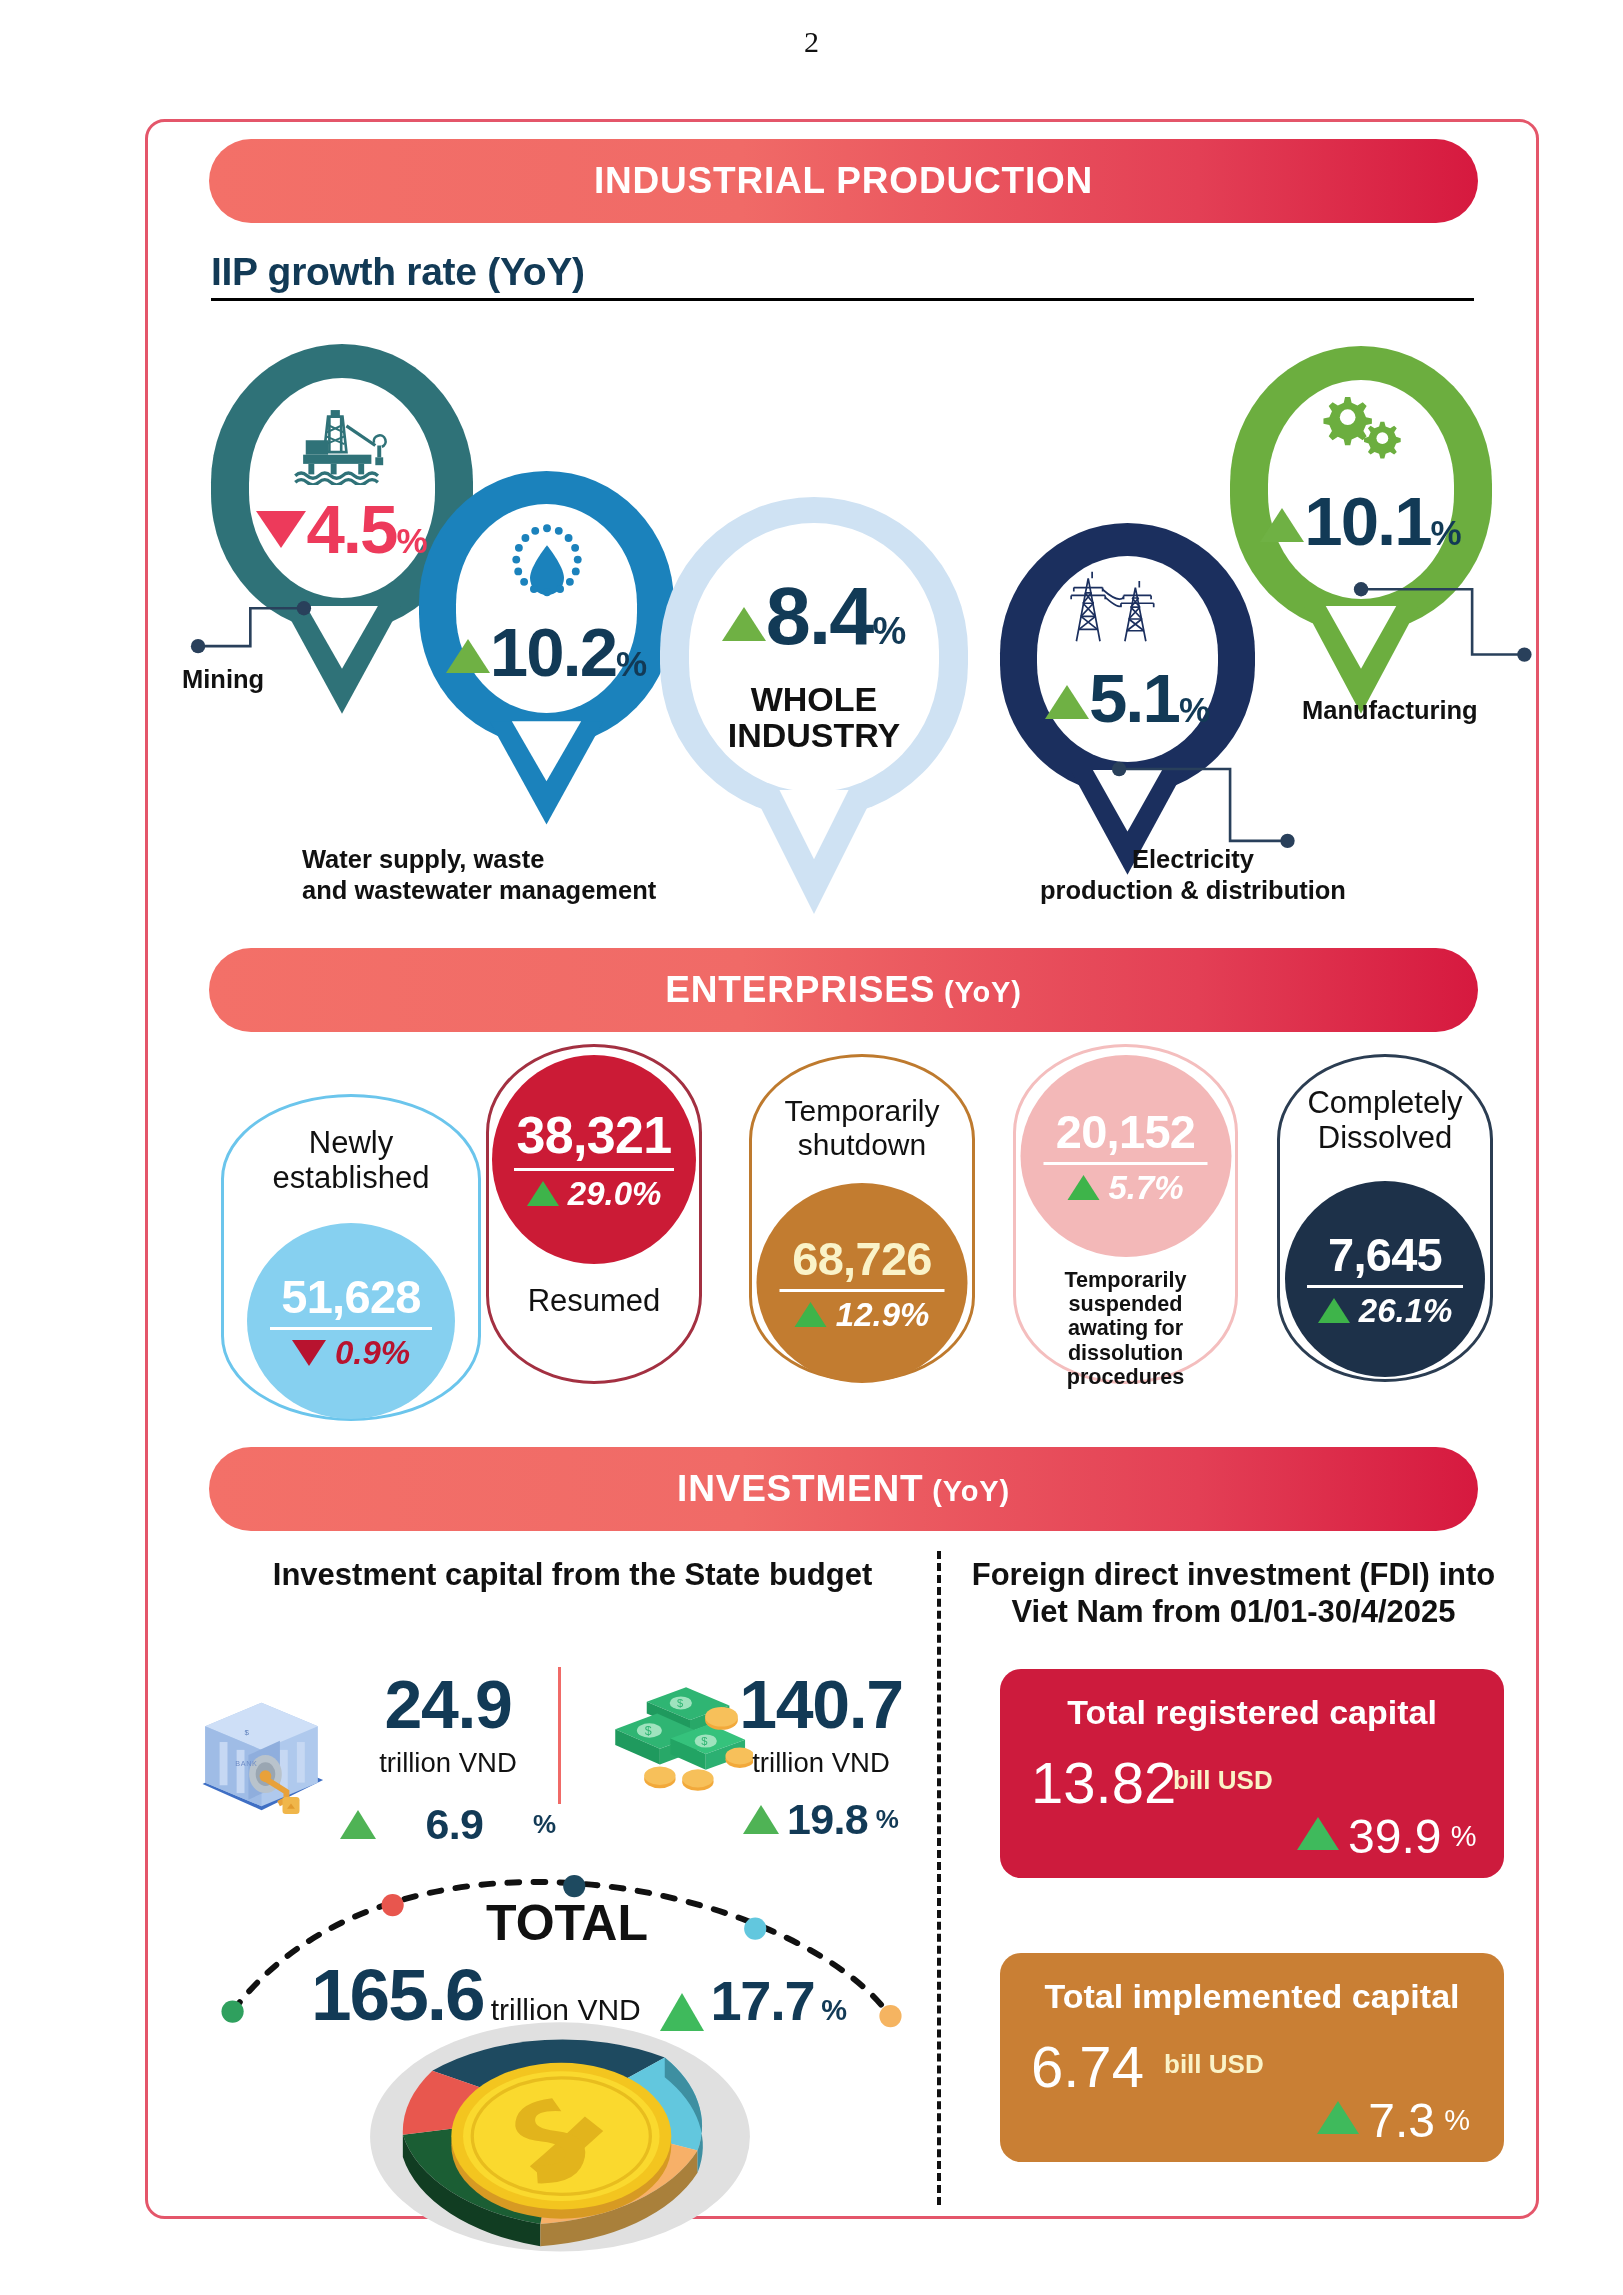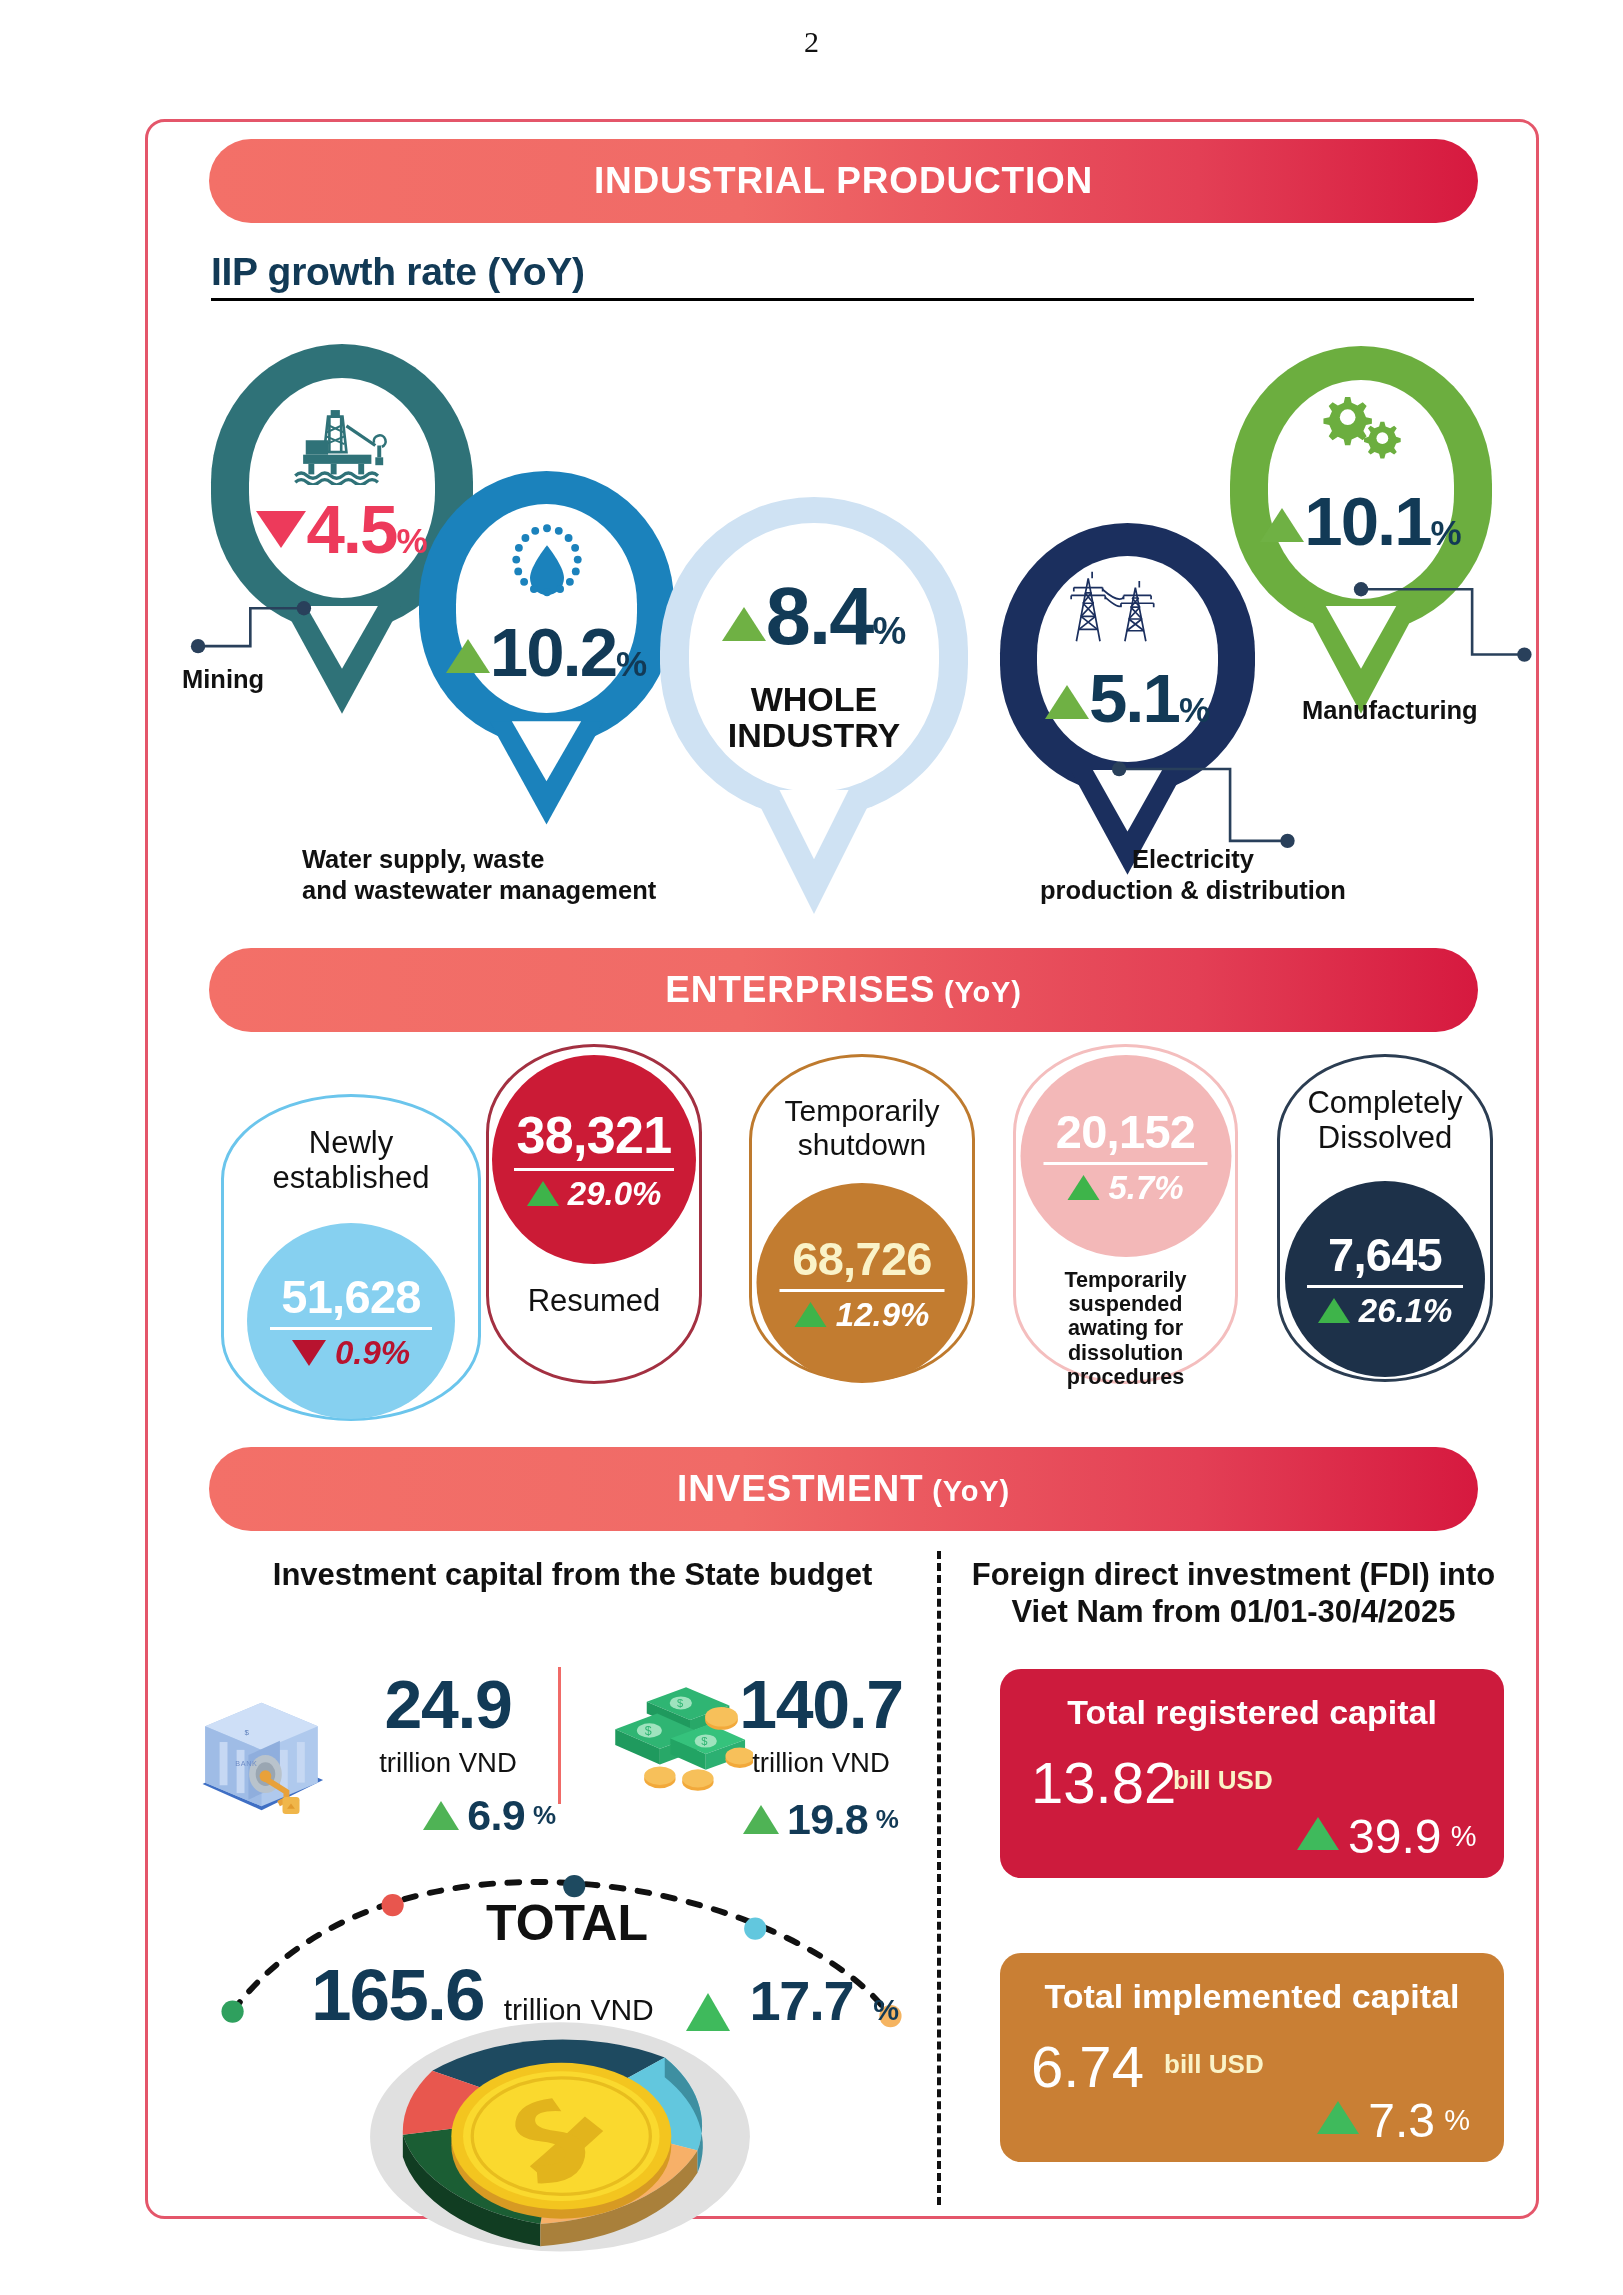--- a/index.html
+++ b/index.html
@@ -59,21 +59,21 @@
   .growpct{font-size:26px;font-weight:bold;color:#123A56;}
 
   .fdi-card{position:absolute;border-radius:21px;box-sizing:border-box;}
   .fdi-card .t{position:absolute;left:0;width:100%;text-align:center;color:#fff;font-size:34px;font-weight:bold;}
   .fdi-card .v{position:absolute;color:#fff;font-size:58px;font-weight:normal;letter-spacing:0px;}
   .fdi-card .u{position:absolute;color:#FAF3C8;font-size:26px;font-weight:bold;}
   .fdi-card .g{position:absolute;display:flex;align-items:center;gap:9.2px;color:#fff;}
   .fdi-card .g .gn{font-size:48px;font-weight:normal;}
   .fdi-card .g .gp{font-size:29px;}
   .total-word{position:absolute;font-size:50px;font-weight:bold;color:#111;letter-spacing:0px;}
-  .total-row{position:absolute;display:flex;align-items:baseline;gap:20px;white-space:nowrap;}
+  .total-row{position:absolute;display:flex;align-items:baseline;gap:7px;white-space:nowrap;}
   .total-num{font-size:73px;font-weight:bold;color:#123A56;letter-spacing:-2px;}
   .total-unit{font-size:30px;color:#111;}
   .total-pctnum{font-size:56px;font-weight:bold;color:#123A56;letter-spacing:-1.3px;}
   .total-pctsym{font-size:29px;font-weight:bold;color:#123A56;}
 </style>
 </head>
 <body>
 
 <div class="page-number">2</div>
 
@@ -345,21 +345,21 @@
     <circle cx="118" cy="136" r="9" fill="#E8A13A"></circle>
     <rect x="144" y="168" width="26" height="26" rx="5" fill="#F0B64A"></rect>
     <path d="M151,186 L157,178 L163,186 Z" fill="#E29A2E"></path>
     <text x="86" y="74" font-family="Liberation Sans" font-size="12" fill="#5C7FBB">$</text>
     <text x="72" y="120" font-family="Liberation Sans" font-size="11" fill="#6C8BC6" letter-spacing="1">BANK</text>
   </g>
 </svg>
 <div style="position:absolute;left:340px;top:1670px;width:216px;text-align:center;">
   <div class="big">24.9</div>
   <div class="unit" style="margin-top:9.2px;">trillion VND</div>
-  <div class="growrow" style="justify-content:flex-end;margin-top:12px;">
+  <div class="growrow" style="justify-content:space-between;margin-top:21px;">
     <span class="tri up" style="border-left-width:18.3px;border-right-width:18.3px;border-bottom-width:29px;border-bottom-color:#4FB355;"></span>
     <span class="grownum">6.9</span>
     <span class="growpct">%</span>
   </div>
 </div>
 
 <svg width="164" height="118" style="position:absolute;left:589px;top:1682px;" viewBox="0 0 250 180">
   <g>
     <path d="M88,30 L148,8 L214,36 L154,58 Z" fill="#2FB573"></path>
     <path d="M88,30 L154,58 L154,76 L88,48 Z" fill="#1F9A5E"></path>

